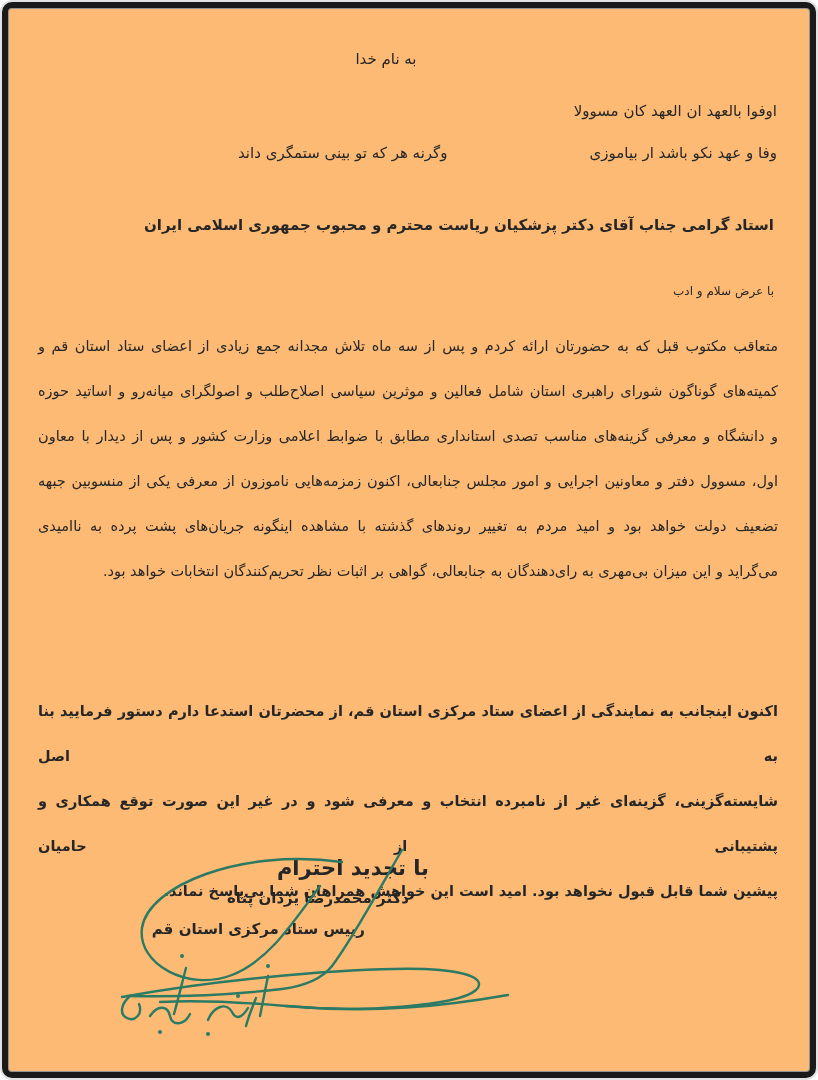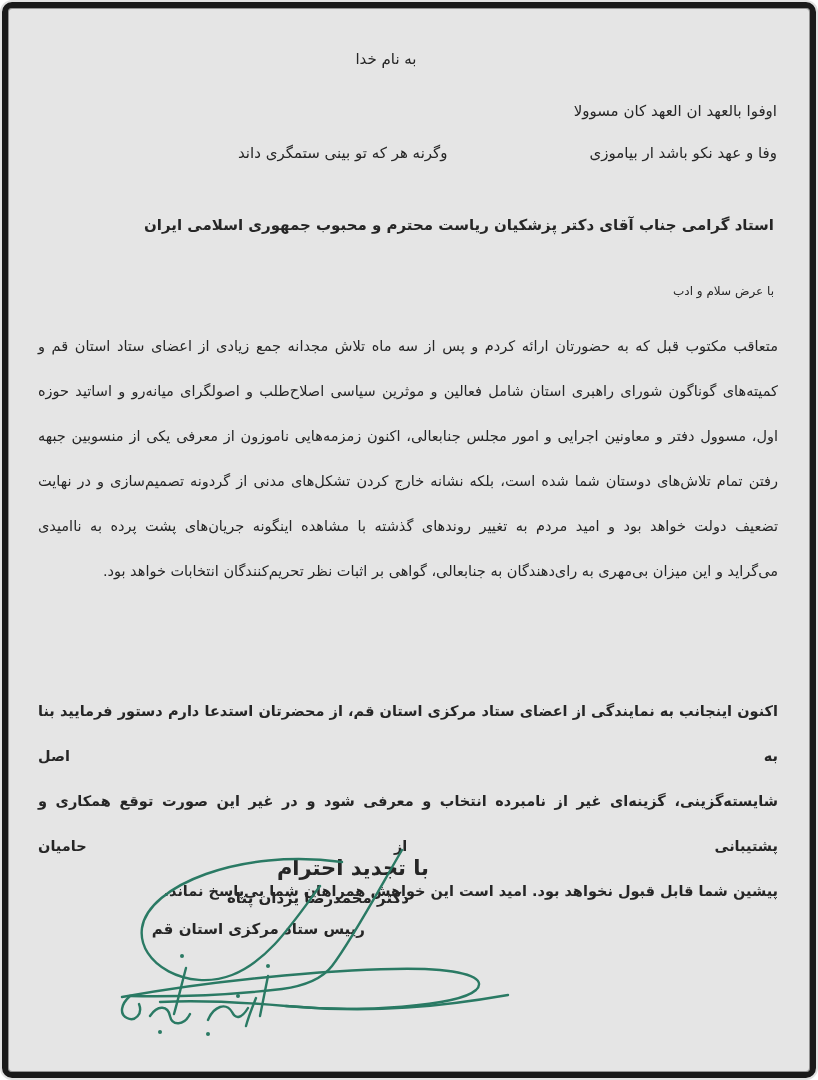--- a/index.html
+++ b/index.html
@@ -6,21 +6,21 @@
   .frame-outer {
     width:818px; height:1080px; box-sizing:border-box;
     border:2px solid #e2e2e2; border-radius:12px;
     background:#fcfcfc;
     font-family:"DejaVu Sans", sans-serif;
   }
   .page {
     position:relative; width:100%; height:100%; box-sizing:border-box;
     border:6px solid #1a1a1a; border-radius:10px;
     box-shadow: inset 0 0 0 1px #939393;
-    background:#e5e5e5;
+    background:#fdba74;
     color:#262626;
     direction:rtl;
     overflow:hidden;
   }
   .txt { font-size:14.5px; }
   #bismillah   { position:absolute; top:42px;  left:0; right:46px; text-align:center; font-size:15px; }
   #epigraph1   { position:absolute; top:94px;  right:33px; font-size:15px; }
   #couplet     { position:absolute; top:136px; right:33px; left:230px;
                  display:flex; justify-content:space-between; font-size:15px; }
   #heading     { position:absolute; top:208px; right:36px; left:34px; text-align:right;
@@ -50,22 +50,22 @@
       <span>وگرنه هر که تو بینی ستمگری داند</span>
     </div>
 
     <div id="heading">استاد گرامی جناب آقای دکتر پزشکیان ریاست محترم و محبوب جمهوری اسلامی ایران</div>
 
     <div id="greeting">با عرض سلام و ادب</div>
 
     <div id="para1" class="txt">
       <div class="jline">متعاقب مکتوب قبل که به حضورتان ارائه کردم و پس از سه ماه تلاش مجدانه جمع زیادی از اعضای ستاد استان قم و</div>
       <div class="jline">کمیته‌های گوناگون شورای راهبری استان شامل فعالین و موثرین سیاسی اصلاح‌طلب و اصولگرای میانه‌رو و اساتید حوزه</div>
+      <div class="jline">و دانشگاه و معرفی گزینه‌های مناسب تصدی استانداری مطابق با ضوابط اعلامی وزارت کشور و پس از دیدار با معاون</div>
       <div class="jline">اول، مسوول دفتر و معاونین اجرایی و امور مجلس جنابعالی، اکنون زمزمه‌هایی ناموزون از معرفی یکی از منسوبین جبهه</div>
-      <div class="jline">رفتن تمام تلاش‌های دوستان شما شده است، بلکه نشانه خارج کردن تشکل‌های مدنی از گردونه تصمیم‌سازی و در نهایت</div>
       <div class="jline">تضعیف دولت خواهد بود و امید مردم به تغییر روندهای گذشته با مشاهده اینگونه جریان‌های پشت پرده به ناامیدی</div>
       <div class="jline final">می‌گراید و این میزان بی‌مهری به رای‌دهندگان به جنابعالی، گواهی بر اثبات نظر تحریم‌کنندگان انتخابات خواهد بود.</div>
     </div>
 
     <div id="para2" class="txt">
       <div class="jline">اکنون اینجانب به نمایندگی از اعضای ستاد مرکزی استان قم، از محضرتان استدعا دارم دستور فرمایید بنا به اصل</div>
       <div class="jline">شایسته‌گزینی، گزینه‌ای غیر از نامبرده انتخاب و معرفی شود و در غیر این صورت توقع همکاری و پشتیبانی از حامیان</div>
       <div class="jline final">پیشین شما قابل قبول نخواهد بود. امید است این خواهش همراهان شما بی‌پاسخ نماند.</div>
     </div>
 

